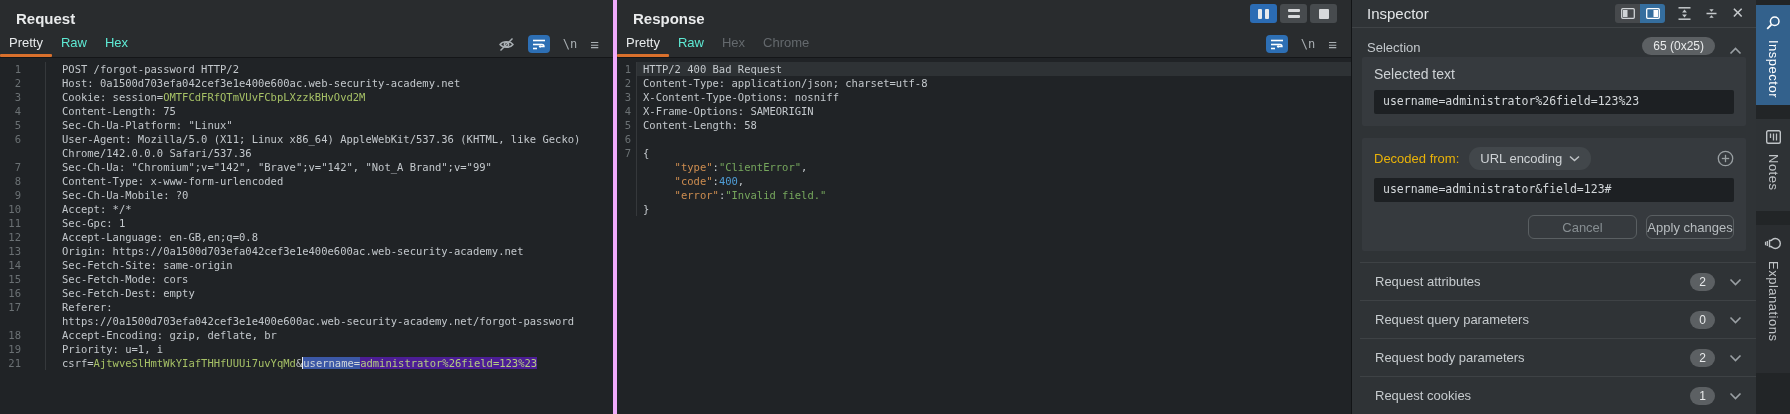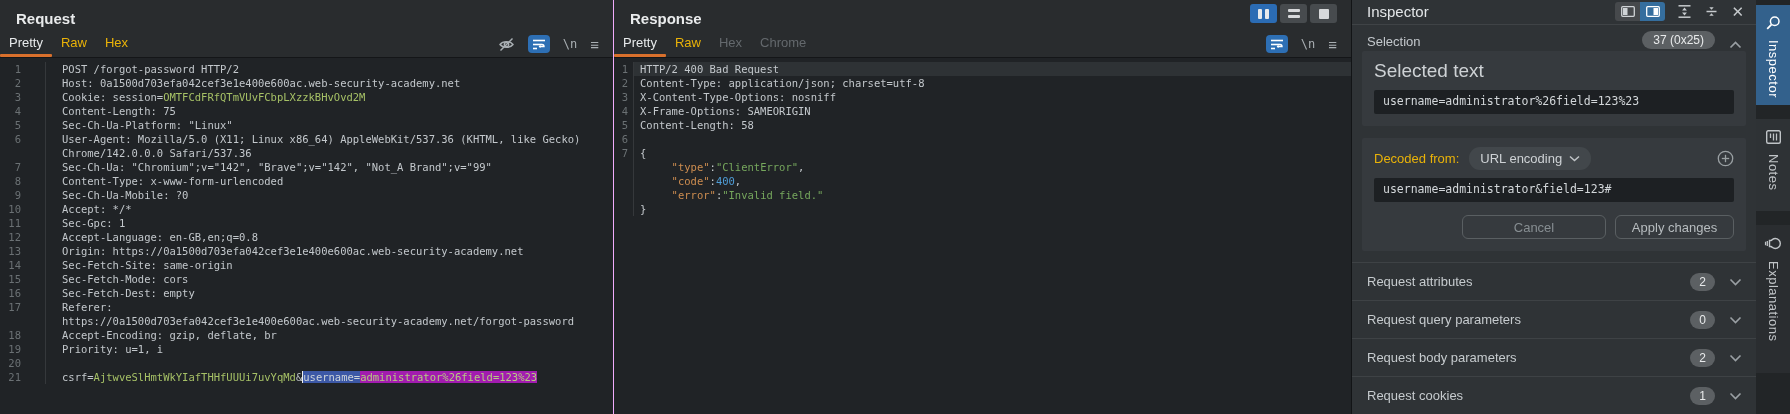--- a/index.html
+++ b/index.html
@@ -3,24 +3,24 @@
 <meta charset="utf-8">
 <style>
   * { margin:0; padding:0; box-sizing:border-box; }
   html,body { width:1790px; height:414px; overflow:hidden; background:#1a1c1e;
               font-family:"Liberation Sans", sans-serif; }
   .app { display:flex; width:1790px; height:414px; }
 
   
   .pane { display:flex; flex-direction:column; background:#292c2e; position:relative; }
   .pane-request  { width:613px; }
-  .pane-response { flex:1; border-left:1px solid #f0abfc; }
+  .pane-response { flex:1; border-left:4px solid #f0abfc; }
   .pane-title { padding:10px 0 0 16px; font-size:15px; font-weight:bold; color:#e9ebec; }
   .tabbar { display:flex; align-items:flex-end; height:30px; padding:0 14px 0 0; }
-  .tab { position:relative; padding:4px 9px 7px 9px; font-size:13px; color:#eab308; cursor:default; }
+  .tab { position:relative; padding:4px 9px 7px 9px; font-size:13px; color:#5eead4; cursor:default; }
   .tab.active { color:#e8ebec; }
   .tab.dim { color:#64696d; }
   .tab.active::after { content:""; position:absolute; left:0; right:0; bottom:0; height:3px;
                        background:#d9702c; border-radius:1px; }
   .tools { margin-left:auto; display:flex; align-items:center; gap:13px; padding-bottom:4px; }
   .glyph { font-family:"DejaVu Sans Mono", monospace; font-size:12px; color:#a9afb3; }
   .menu-glyph { font-size:15px; color:#a9afb3; }
   .wrapbtn { width:22px; height:18px; background:#2d6fb4; border-radius:4px;
              display:flex; align-items:center; justify-content:center; }
   .code { flex:1; background:#202326; border-top:1px solid #141618; padding-top:4px;
@@ -32,21 +32,21 @@
   .tx { flex:1; }
   .pane-request  .tx { padding-left:16px; }
   .pane-response .tx { padding-left:6px; }
   .code-row.cur .tx { background:#2e3235; }
   .c-t   { color:#c3c8cc; }
   .c-g   { color:#a6c166; }
   .c-k   { color:#cd8d50; }
   .c-str { color:#76a75d; }
   .c-num { color:#4f9ed8; }
   .c-sel  { background:#3c58a6; color:#ced5da; }
-  .c-selg { background:#a21caf; color:#b5cc80; }
+  .c-selg { background:#4c1d95; color:#b5cc80; }
   .c-caret { display:inline-block; width:0; height:12px; border-left:2px solid #edeff0;
              vertical-align:text-bottom; margin-right:-1px; }
 
   
   .layoutbtns { position:absolute; top:4px; right:14px; display:flex; gap:3px; }
   .lbtn { width:27px; height:19px; border-radius:3px; background:#474b4e;
           display:flex; align-items:center; justify-content:center; gap:3px; }
   .lbtn.blue { background:#2b6cb4; }
   .lbtn .vbar { width:4px; height:10px; background:#e8eaec; border-radius:1px; }
   .lbtn .hbar { width:12px; height:3px; background:#d7d9db; border-radius:1px; }
@@ -66,36 +66,36 @@
   .dockbtn:first-child { border-radius:3px 0 0 3px; }
   .dockbtn.blue { background:#356e9e; border-radius:0 3px 3px 0; }
   .close-x { font-size:15px; color:#c6cacd; }
   .sel-row { height:32px; display:flex; align-items:flex-end; padding:0 14px 0 15px; }
   .sel-label { font-size:13px; color:#c3c8cc; }
   .pill { margin-left:auto; background:#5c6063; color:#e8eaeb; font-size:12px;
           border-radius:10px; padding:2px 11px; }
   .pill.small { margin-left:auto; padding:2px 9px; }
   .chev { margin-left:14px; display:flex; }
   .group { margin:2px 10px 0 10px; background:#363a3e; border-radius:2px; padding:9px 12px 12px 12px; }
-  .group-label { font-size:19px; color:#ced2d5; }
+  .group-label { font-size:14px; color:#ced2d5; }
   .ibox { margin-top:8px; background:#1d2023; border-radius:2px; padding:4px 9px; height:24px;
           font-family:"DejaVu Sans Mono", monospace; font-size:11.5px; color:#d3d7da;
           white-space:nowrap; overflow:hidden; }
   .group2 { margin-top:12px; }
   .decoded-row { display:flex; align-items:center; }
   .decoded-label { font-size:13px; font-weight:normal; color:#eab308; }
   .dropdown { margin-left:10px; background:#42474b; border-radius:11px; height:23px;
               display:flex; align-items:center; gap:7px; padding:0 11px; font-size:13px; color:#ced2d5; }
   .plus-circle { margin-left:auto; display:flex; }
   .btn-row { display:flex; justify-content:flex-end; gap:9px; margin-top:13px; }
   .btn { height:24px; border:1px solid #5a5f62; border-radius:6px; background:transparent;
          font-size:13px; display:flex; align-items:center; justify-content:center; }
-  .btn-cancel { width:144px; color:#878e92; }
-  .btn-apply  { width:119px; color:#b7bcbf; }
-  .sections { margin-top:11px; }
+  .btn-cancel { width:109px; color:#878e92; }
+  .btn-apply  { width:88px; color:#b7bcbf; }
+  .sections { margin-top:11px;padding-left:8px; }
   .section { height:38px; display:flex; align-items:center; padding:0 14px 0 15px;
              border-top:1px solid #3e4245; }
   .section-label { font-size:13px; color:#c6cbce; }
 
   
   .strip { width:34px; background:#222527; display:flex; flex-direction:column;
            align-items:center; padding-top:5px; gap:14px; }
   .vtab { width:34px; display:flex; flex-direction:column; align-items:center;
           gap:9px; padding:10px 0; color:#c0c4c7; }
   .vtab.active { background:#33618c; color:#ffffff; }
@@ -154,21 +154,20 @@
         <div class="code-row"><span class="ln">11</span><span class="tx"><span class="c-t">Sec-Gpc: 1</span></span></div>
         <div class="code-row"><span class="ln">12</span><span class="tx"><span class="c-t">Accept-Language: en-GB,en;q=0.8</span></span></div>
         <div class="code-row"><span class="ln">13</span><span class="tx"><span class="c-t">Origin: https://0a1500d703efa042cef3e1e400e600ac.web-security-academy.net</span></span></div>
         <div class="code-row"><span class="ln">14</span><span class="tx"><span class="c-t">Sec-Fetch-Site: same-origin</span></span></div>
         <div class="code-row"><span class="ln">15</span><span class="tx"><span class="c-t">Sec-Fetch-Mode: cors</span></span></div>
         <div class="code-row"><span class="ln">16</span><span class="tx"><span class="c-t">Sec-Fetch-Dest: empty</span></span></div>
         <div class="code-row"><span class="ln">17</span><span class="tx"><span class="c-t">Referer:</span></span></div>
         <div class="code-row"><span class="ln"></span><span class="tx"><span class="c-t">https://0a1500d703efa042cef3e1e400e600ac.web-security-academy.net/forgot-password</span></span></div>
         <div class="code-row"><span class="ln">18</span><span class="tx"><span class="c-t">Accept-Encoding: gzip, deflate, br</span></span></div>
         <div class="code-row"><span class="ln">19</span><span class="tx"><span class="c-t">Priority: u=1, i</span></span></div>
-        <div class="code-row"><span class="ln">20</span><span class="tx"></span></div>
         <div class="code-row"><span class="ln">21</span><span class="tx"><span class="c-t">csrf=</span><span class="c-g">AjtwveSlHmtWkYIafTHHfUUUi7uvYqMd</span><span class="c-t">&amp;</span><span class="c-caret"></span><span class="c-sel">username=</span><span class="c-selg">administrator%26field=123%23</span></span></div>
       </div>
   </div>
 
   <div class="pane pane-response">
     <div class="layoutbtns">
       <span class="lbtn blue">
           <span class="vbar"></span>
           <span class="vbar"></span>
         </span>
@@ -251,21 +250,21 @@
             <path d="M7.5 5.8 l2.2 -2.6 h-4.4 z" fill="#c6cacd"></path>
             <path d="M7.5 9.2 l2.2 2.6 h-4.4 z" fill="#c6cacd"></path>
           </svg>
         </span>
         <span class="close-x">✕</span>
       </span>
     </div>
 
     <div class="sel-row">
       <span class="sel-label">Selection</span>
-      <span class="pill">37 (0x25)</span>
+      <span class="pill">65 (0x25)</span>
       <span class="chev">
         <svg width="13" height="8" viewBox="0 0 13 8">
             <polyline points="1.5,6.5 6.5,1.5 11.5,6.5" fill="none" stroke="#9aa0a4" stroke-width="1.6"></polyline>
           </svg>
       </span>
     </div>
 
     <div class="group">
       <div class="group-label">Selected text</div>
       <div class="ibox">username=administrator%26field=123%23</div>

